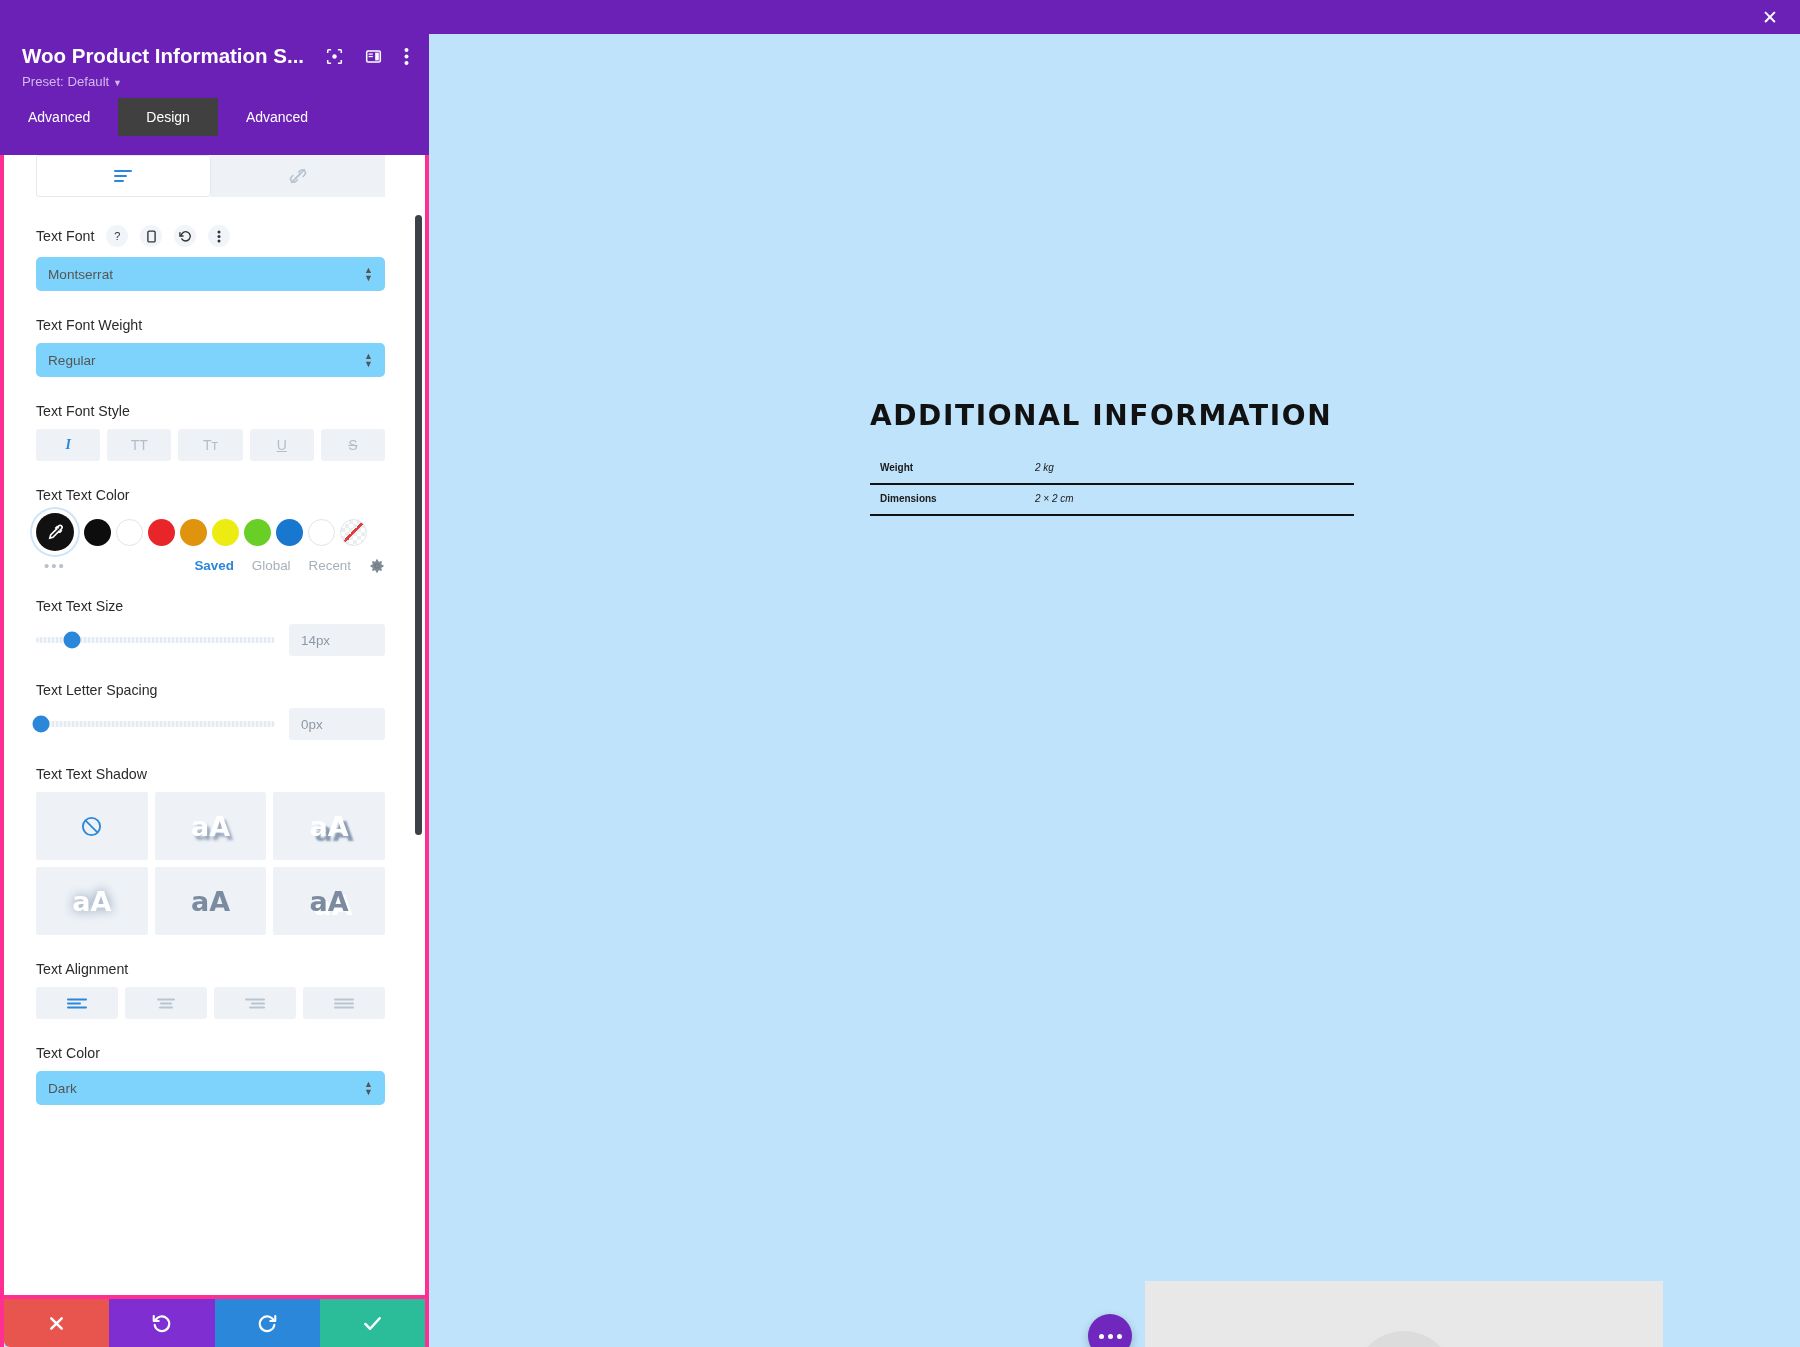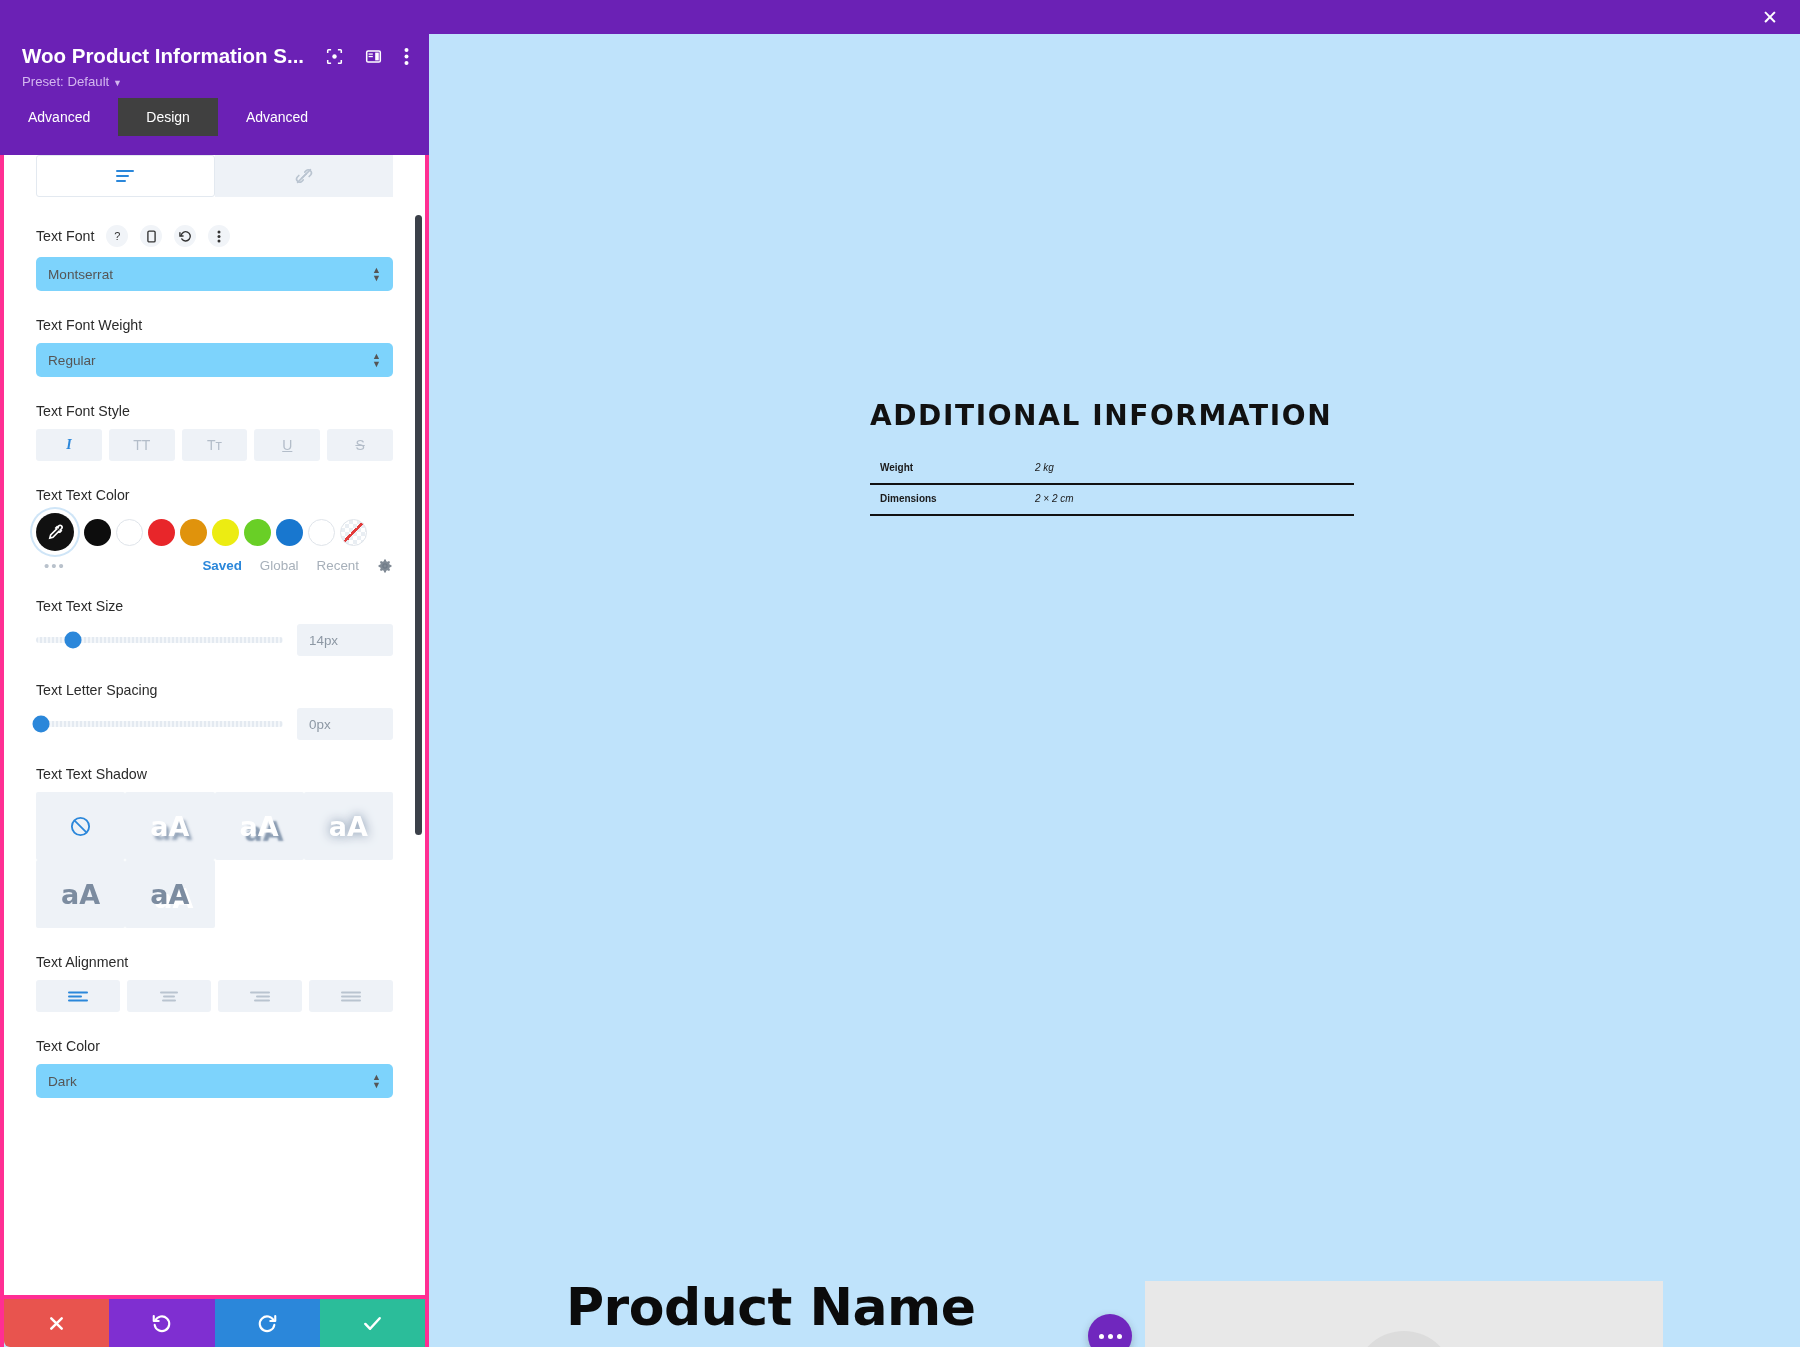--- a/index.html
+++ b/index.html
@@ -172,21 +172,21 @@
   .scroll-pane { position: absolute; left: 0; top: 0; right: 0; bottom: 0; overflow: hidden; }
 
   .sec-header {
     display: flex; align-items: center;
     padding: 20px 22px 14px 32px;
   }
   .sec-header h3 { color: #2b87da; font-size: 19px; font-weight: normal; }
   .sec-header .acts { margin-left: auto; display: flex; align-items: center; gap: 18px; }
   .sec-header .acts span { cursor: pointer; display: flex; }
 
-  .fieldwrap { padding: 0 32px 0 32px; }
+  .fieldwrap { padding: 0 40px 0 32px; }
 
   .toggle-row { display: flex; margin-bottom: 28px; }
   .toggle-row .tg {
     flex: 1; height: 42px;
     display: flex; align-items: center; justify-content: center;
     background: #eef2f7; cursor: pointer;
     border: 1px solid transparent;
   }
   .toggle-row .tg.active {
     background: #fff;
@@ -272,21 +272,21 @@
   .numbox {
     flex: 0 0 96px; height: 32px;
     background: #eef2f7; border-radius: 3px;
     display: flex; align-items: center;
     padding: 0 12px;
     font-size: 13.4px; color: #8d98a4;
     cursor: text;
   }
 
   
-  .shadowgrid { display: grid; grid-template-columns: repeat(4,1fr); }
+  .shadowgrid { display: grid; grid-template-columns: repeat(3,1fr); gap: 7px; }
   .shcell {
     height: 68px; background: #eef2f7; border-radius: 2px;
     display: flex; align-items: center; justify-content: center;
     cursor: pointer;
     font-family: "DejaVu Sans", sans-serif;
     font-size: 27px; font-weight: bold; color: #fff;
   }
   .shcell.none { color: #2b87da; font-size: 22px; font-weight: normal; }
   .sh1 { text-shadow: 3px 4px 3px rgba(120,140,165,.75); }
   .sh2 { text-shadow: 5px 5px 2px rgba(120,140,165,.85); }
@@ -346,21 +346,20 @@
             <td class="v">2 kg</td>
           </tr>
           <tr>
             <td class="k">Dimensions</td>
             <td class="v">2 × 2 cm</td>
           </tr>
         </tbody>
       </table>
     </div>
 
-    <div class="product-name">Product Name</div>
 
     <div class="img-placeholder">
       <div class="blob"></div>
     </div>
 
     <div class="fab">
       <i></i>
       <i></i>
       <i></i>
     </div>

